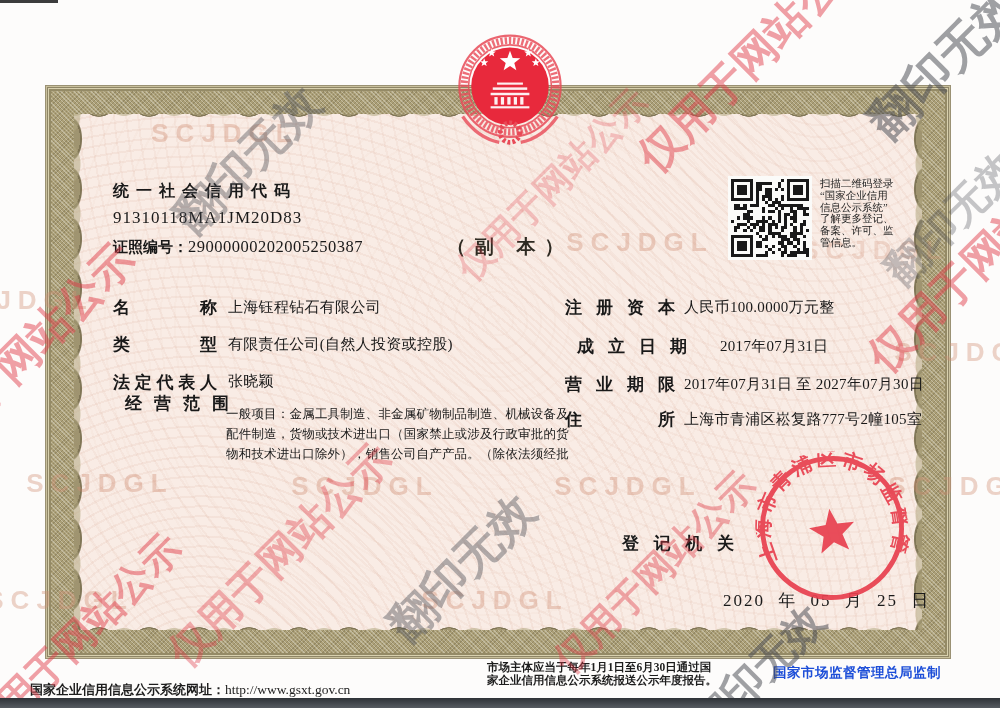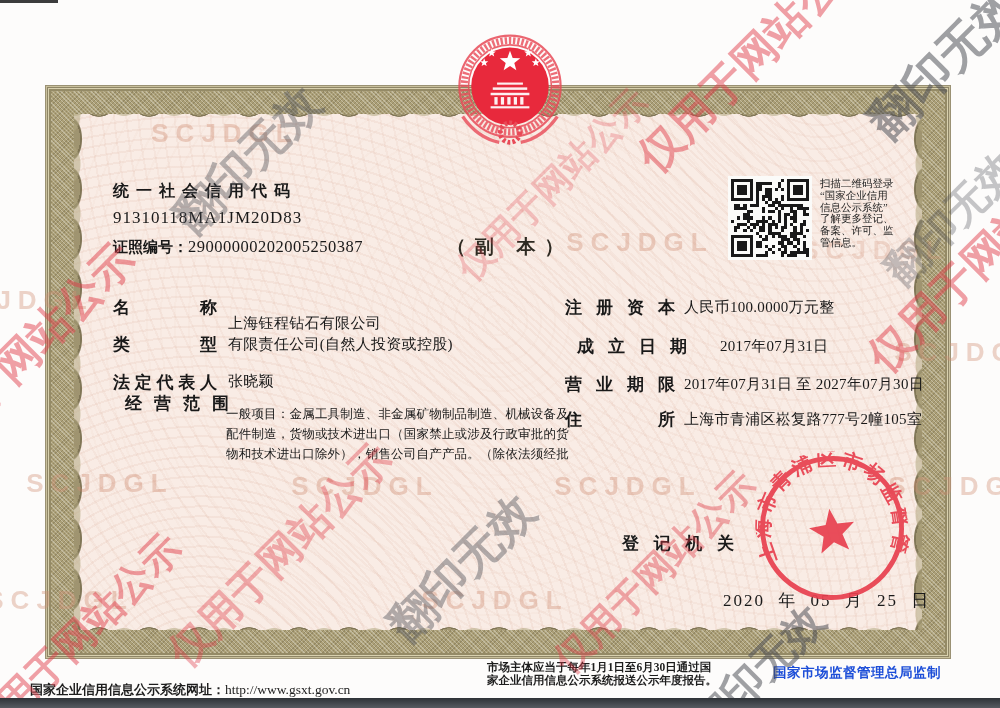--- a/index.html
+++ b/index.html
@@ -786,21 +786,21 @@
     <div class="abs song qr-caption">
       <div>扫描二维码登录</div>
       <div>“国家企业信用</div>
       <div>信息公示系统”</div>
       <div>了解更多登记、</div>
       <div>备案、许可、监</div>
       <div>管信息。</div>
     </div>
 
     <div class="abs hei row-label jlabel" style="left:113px; top:296px;">名称</div>
-    <div class="abs song row-value" style="left:228px; top:298px;margin-top:16px;">上海钰程钻石有限公司</div>
+    <div class="abs song row-value" style="left:228px; top:298px;">上海钰程钻石有限公司</div>
 
     <div class="abs hei row-label jlabel" style="left:113px; top:333px;">类型</div>
     <div class="abs song row-value" style="left:228px; top:335px;">有限责任公司(自然人投资或控股)</div>
 
     <div class="abs hei row-label jlabel" style="left:113px; top:371px;">法定代表人</div>
     <div class="abs song row-value" style="left:228px; top:372px;">张晓颖</div>
 
     <div class="abs hei row-label jlabel" style="left:113px; top:392px;margin-left:12px;">经营范围</div>
     <div class="abs song" style="left:226px; top:404px;">
       <div class="scope-line">一般项目：金属工具制造、非金属矿物制品制造、机械设备及</div>

